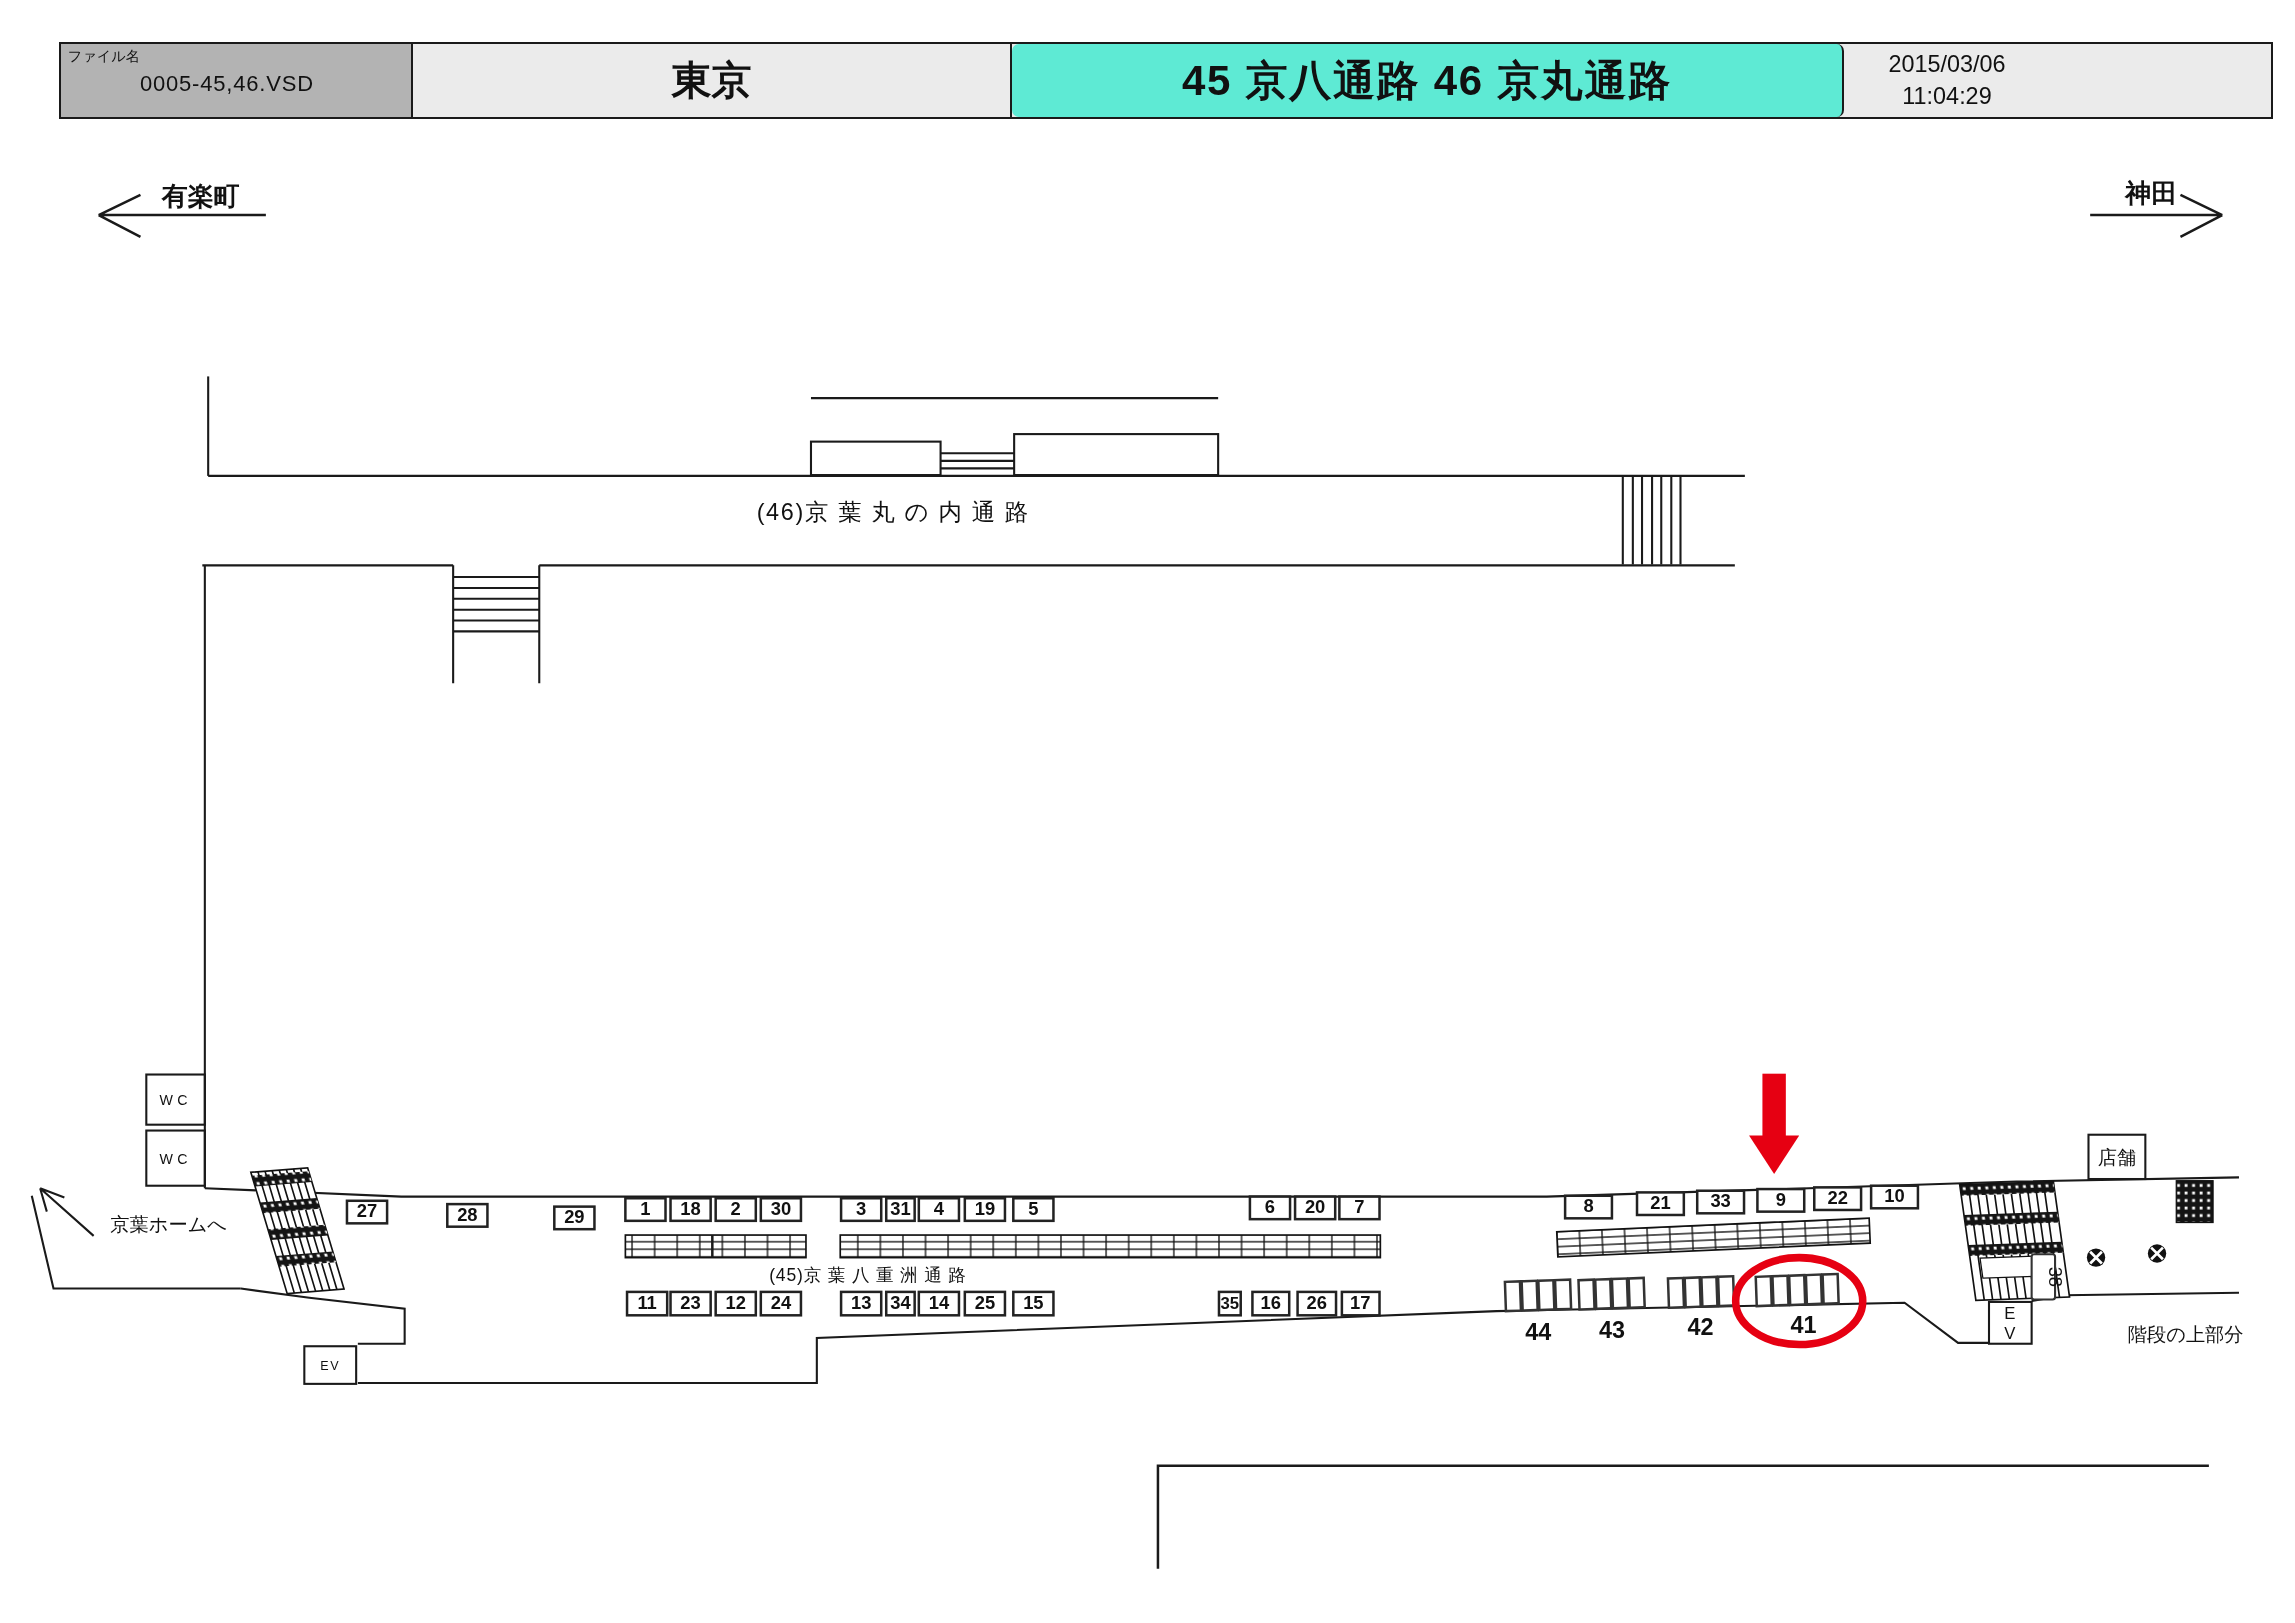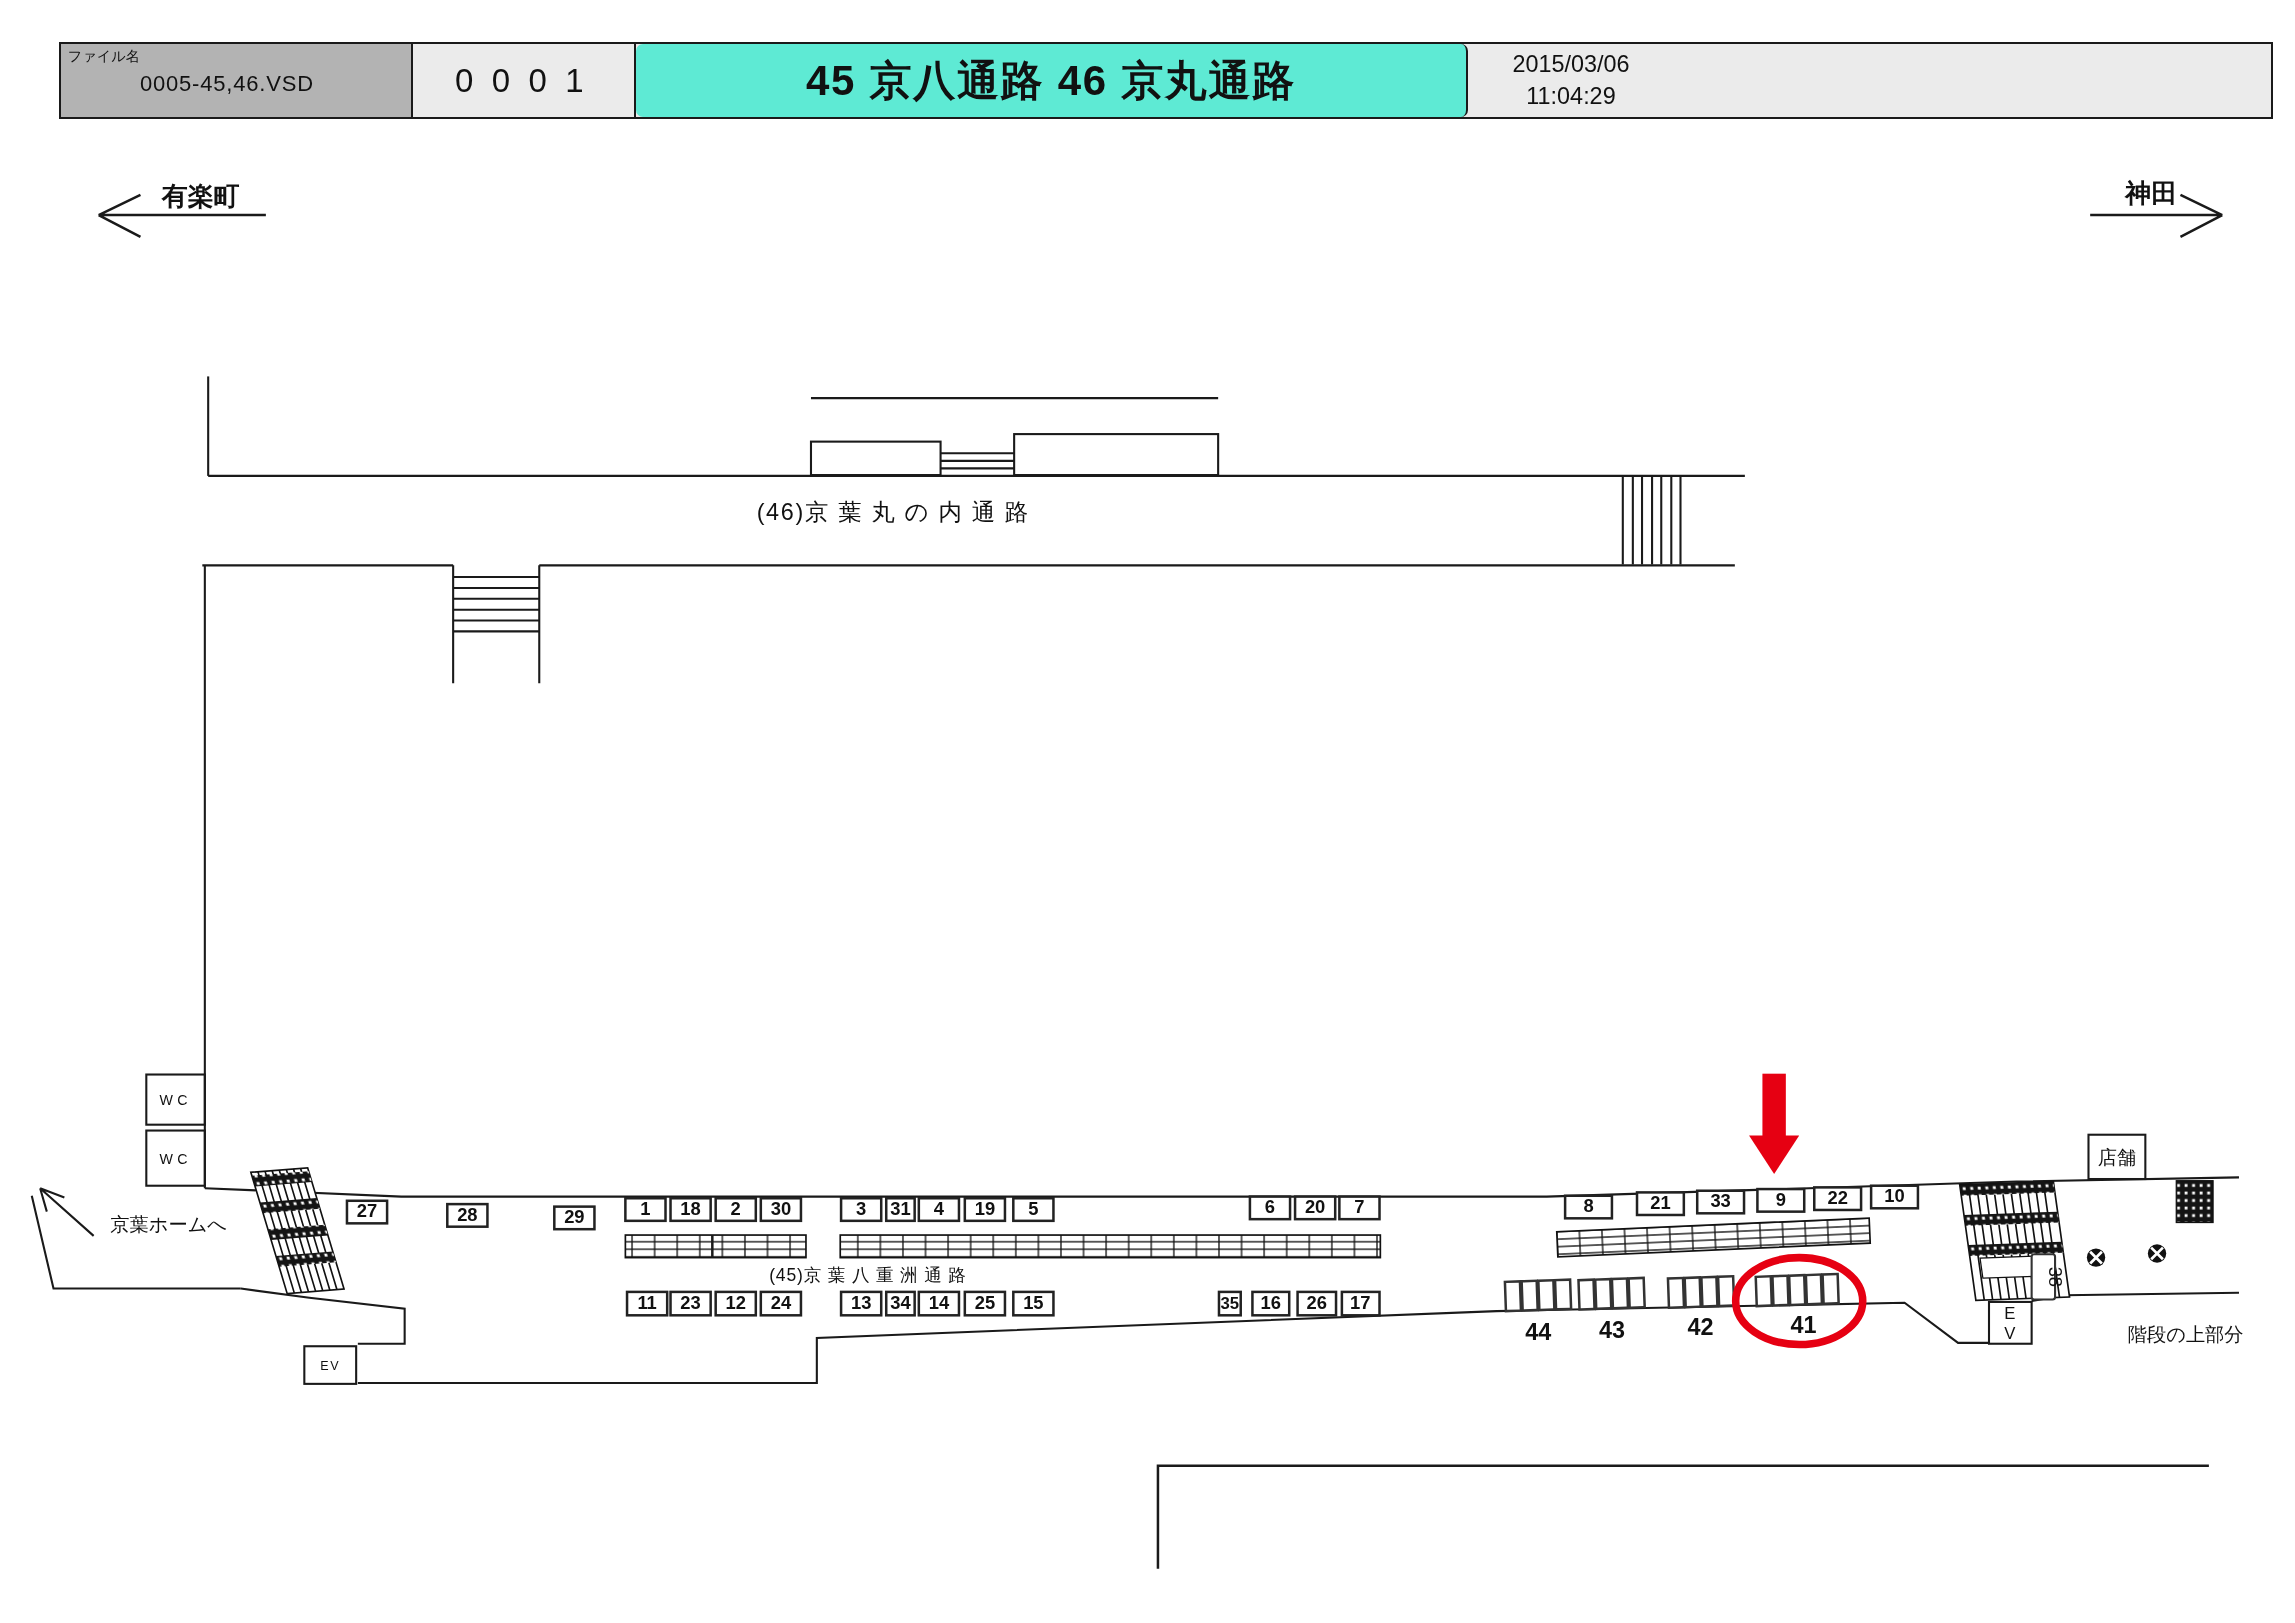--- a/index.html
+++ b/index.html
@@ -24,21 +24,21 @@
   .tj{fill:#111;}
 </style>
 </head>
 <body>
 
 <div class="hdr">
   <div class="hcell c-file">
     <span class="lbl">ファイル名</span>
     <span class="fn">0005-45,46.VSD</span>
   </div>
-  <div class="hcell c-num">0001</div>
+  <div class="hcell c-station">東京</div>
   <div class="hcell c-route">45 京八通路  46 京丸通路</div>
   <div class="hcell c-date">
     <span>2015/03/06</span>
     <span>11:04:29</span>
   </div>
 </div>
 
 <svg width="2295" height="1624" viewBox="0 0 2745 1942" style="position:absolute;left:0;top:0;">
   <defs>
     <pattern id="cellpat" width="27" height="9" patternUnits="userSpaceOnUse">

